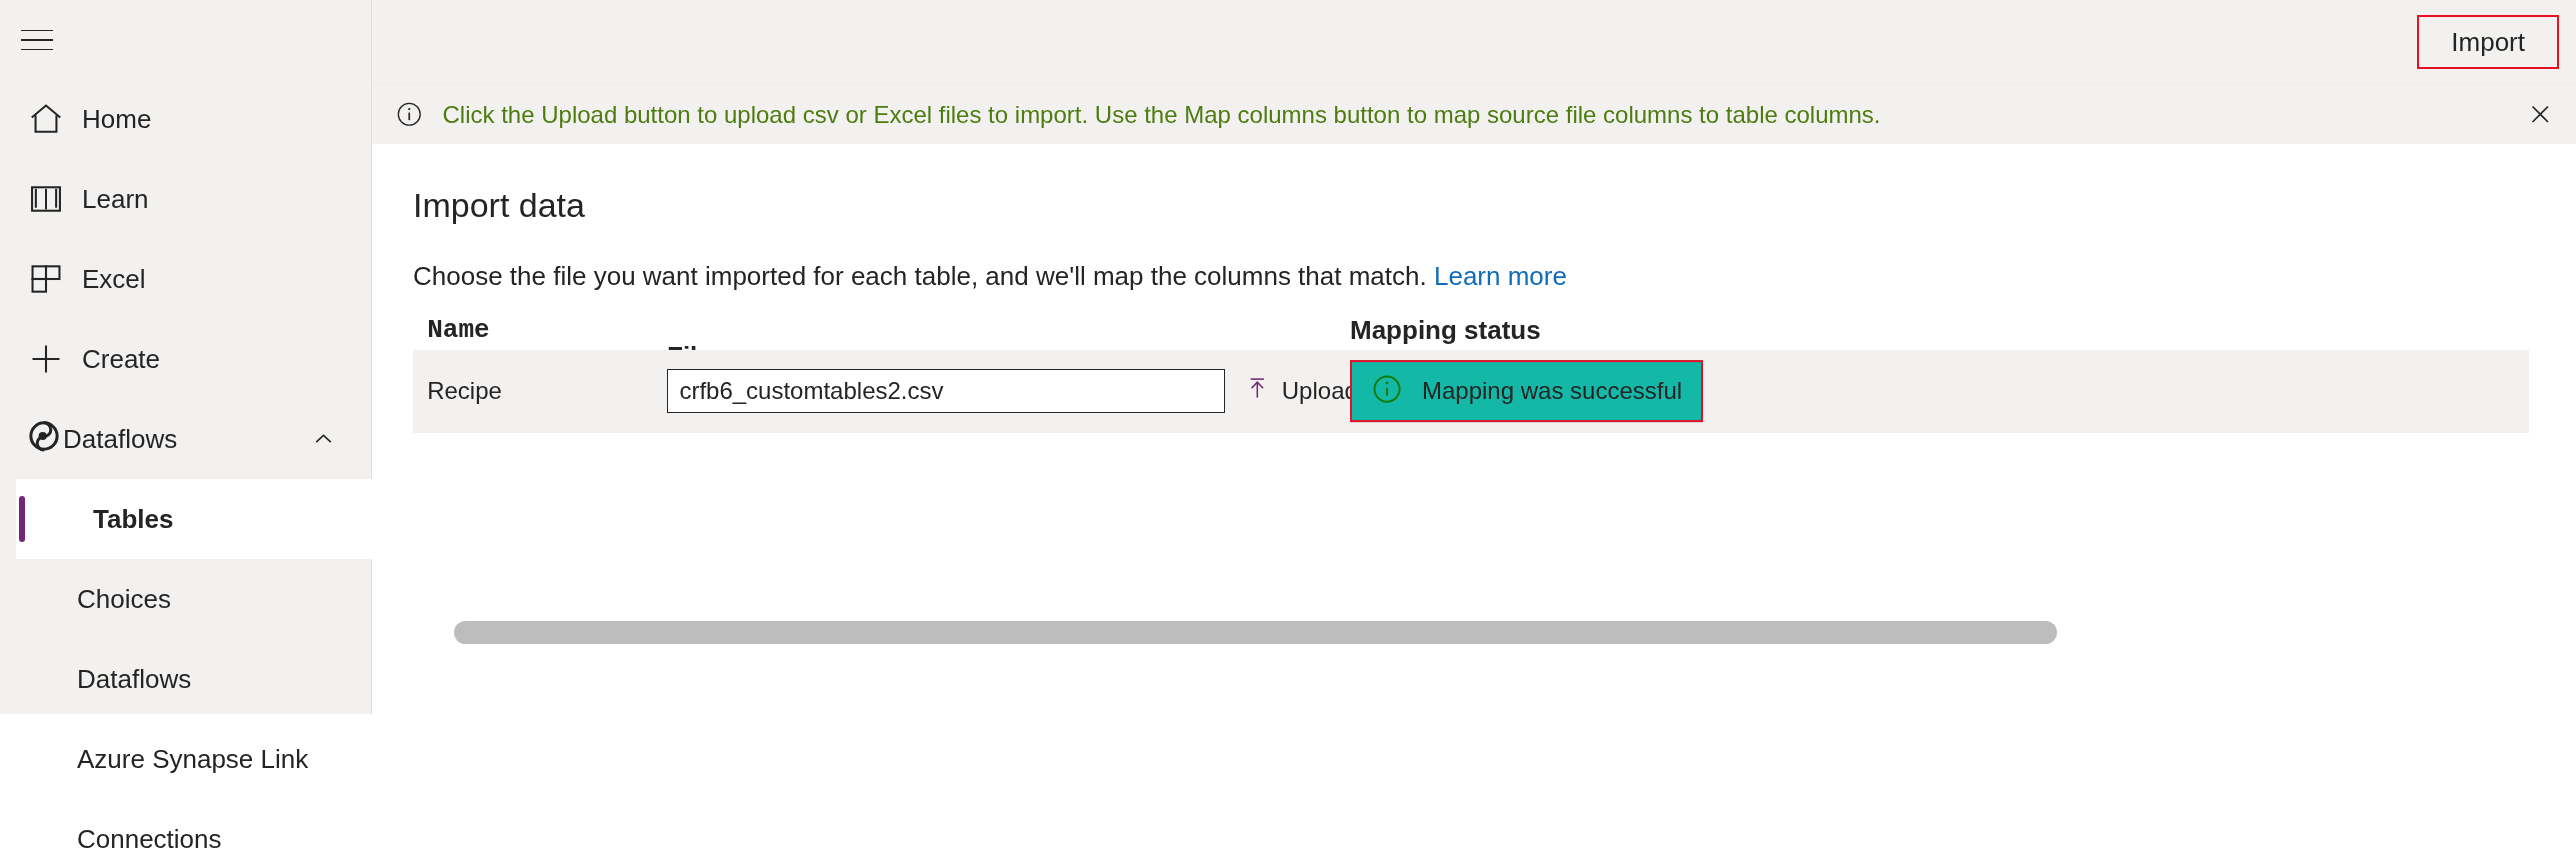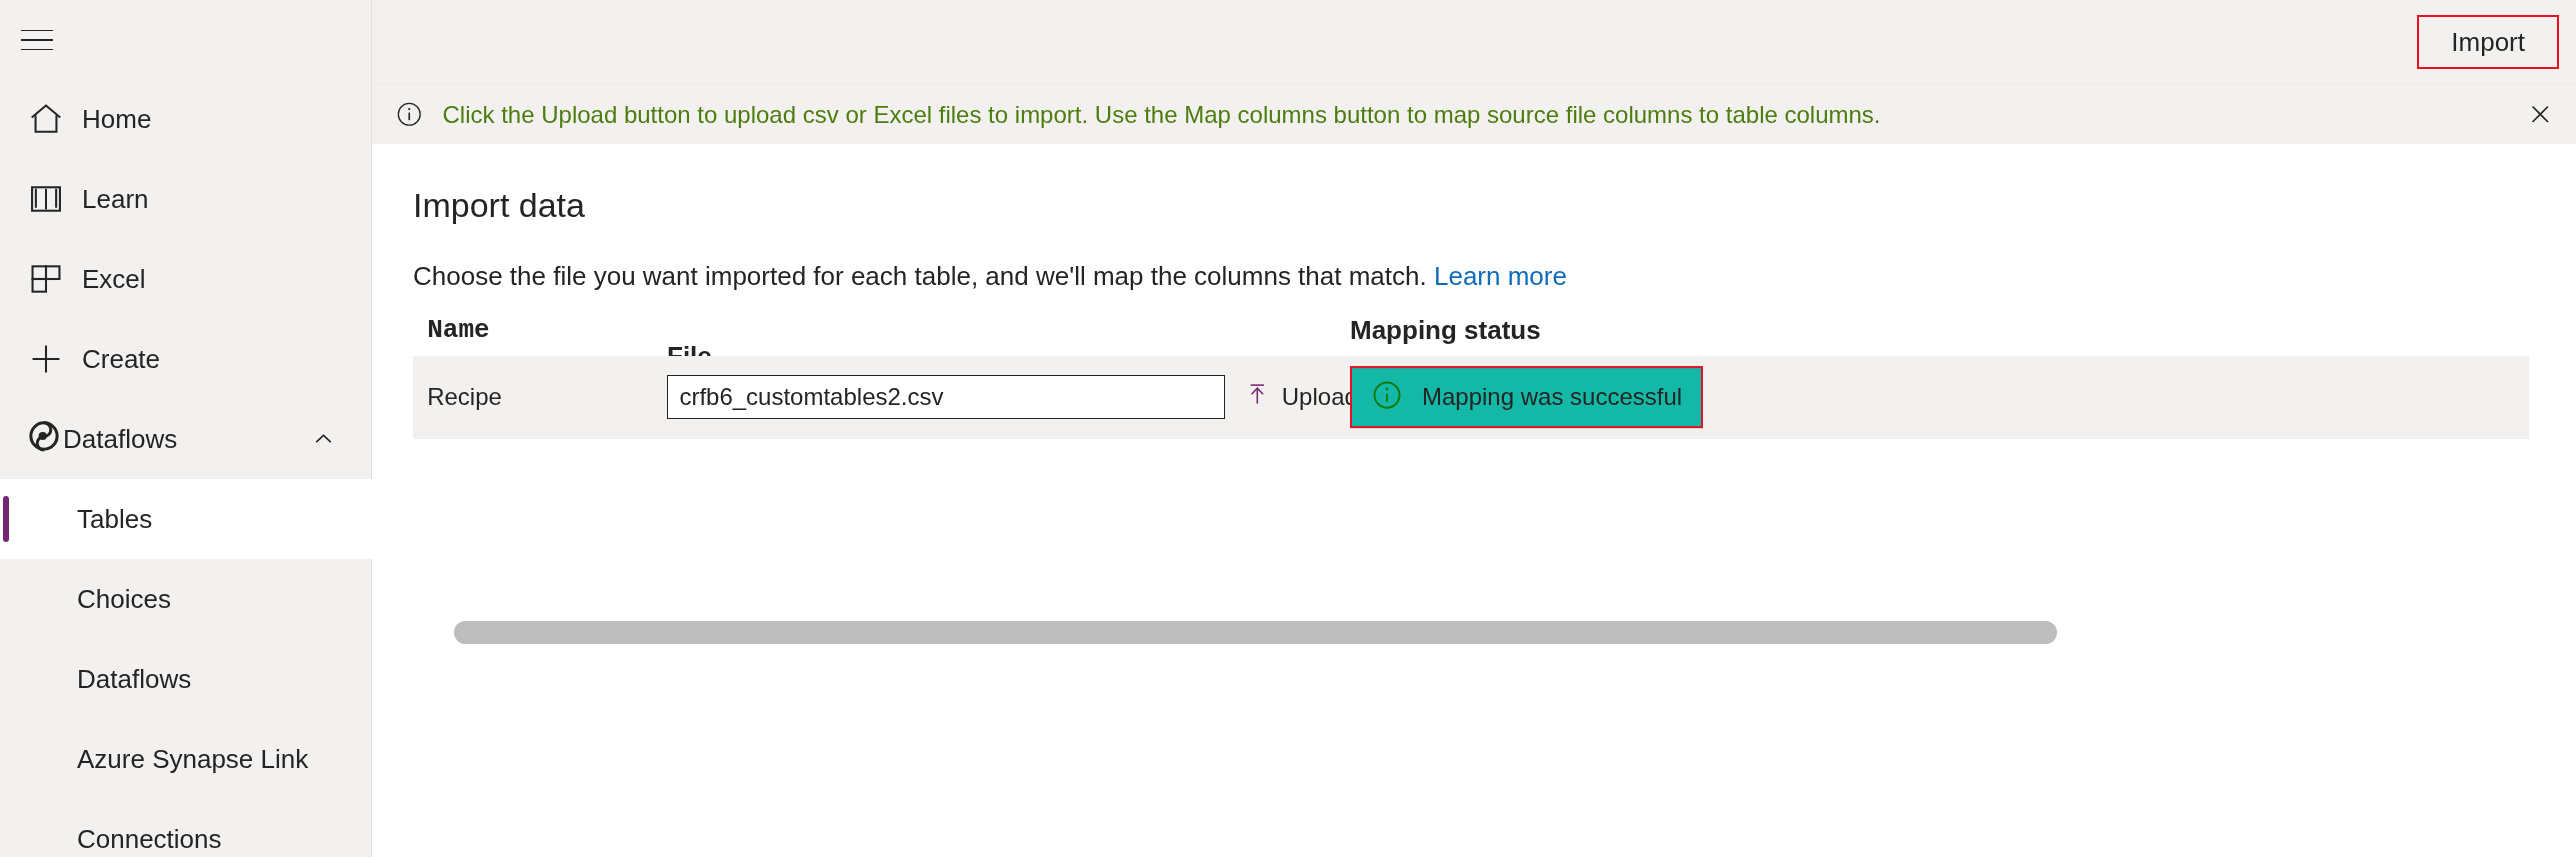--- a/index.html
+++ b/index.html
@@ -16,21 +16,21 @@
     width: 2576px;
     height: 861px;
     display: flex;
     background: #ffffff;
   }
 
   
   #sidebar {
     position: relative;
     width: 372px;
-    height: 857px;
+    height: 714px;
     background: #f2f1f0;
     border-right: 0.9px solid #e1dfdd;
     flex: 0 0 372px;
     text-align: right;
   }
 
   .hamburger {
     position: absolute;
     left: 21px;
     top: 21px;
@@ -83,21 +83,22 @@
     display: flex;
     align-items: center;
     height: 80px;
     padding-left: 77px;
     cursor: pointer;
     color: #242424;
     font-size: 26px;
   }
   .nav-sub.selected {
     background: #ffffff;
-    font-weight: 400;
+    font-weight: 700;
+    margin-left: 16px;
   }
   .nav-sub.selected::before {
     content: "";
     position: absolute;
     left: 2.8px;
     top: 50%;
     transform: translateY(-50%);
     width: 6.6px;
     height: 46px;
     border-radius: 3.8px;
@@ -233,21 +234,21 @@
   #grid-head .hcell {
     font-size: 26px;
     font-weight: 600;
     color: #242424;
     line-height: 1;
     white-space: nowrap;
   }
 
   #grid-row {
     position: relative;
-    margin-top: 12px;
+    margin-top: 6px;
     height: 83px;
     background: #f2f1f0;
   }
   #grid-row .cell-name {
     position: absolute;
     left: 14.2px;
     top: 50%;
     transform: translateY(-50%);
     font-size: 24px;
     color: #242424;

